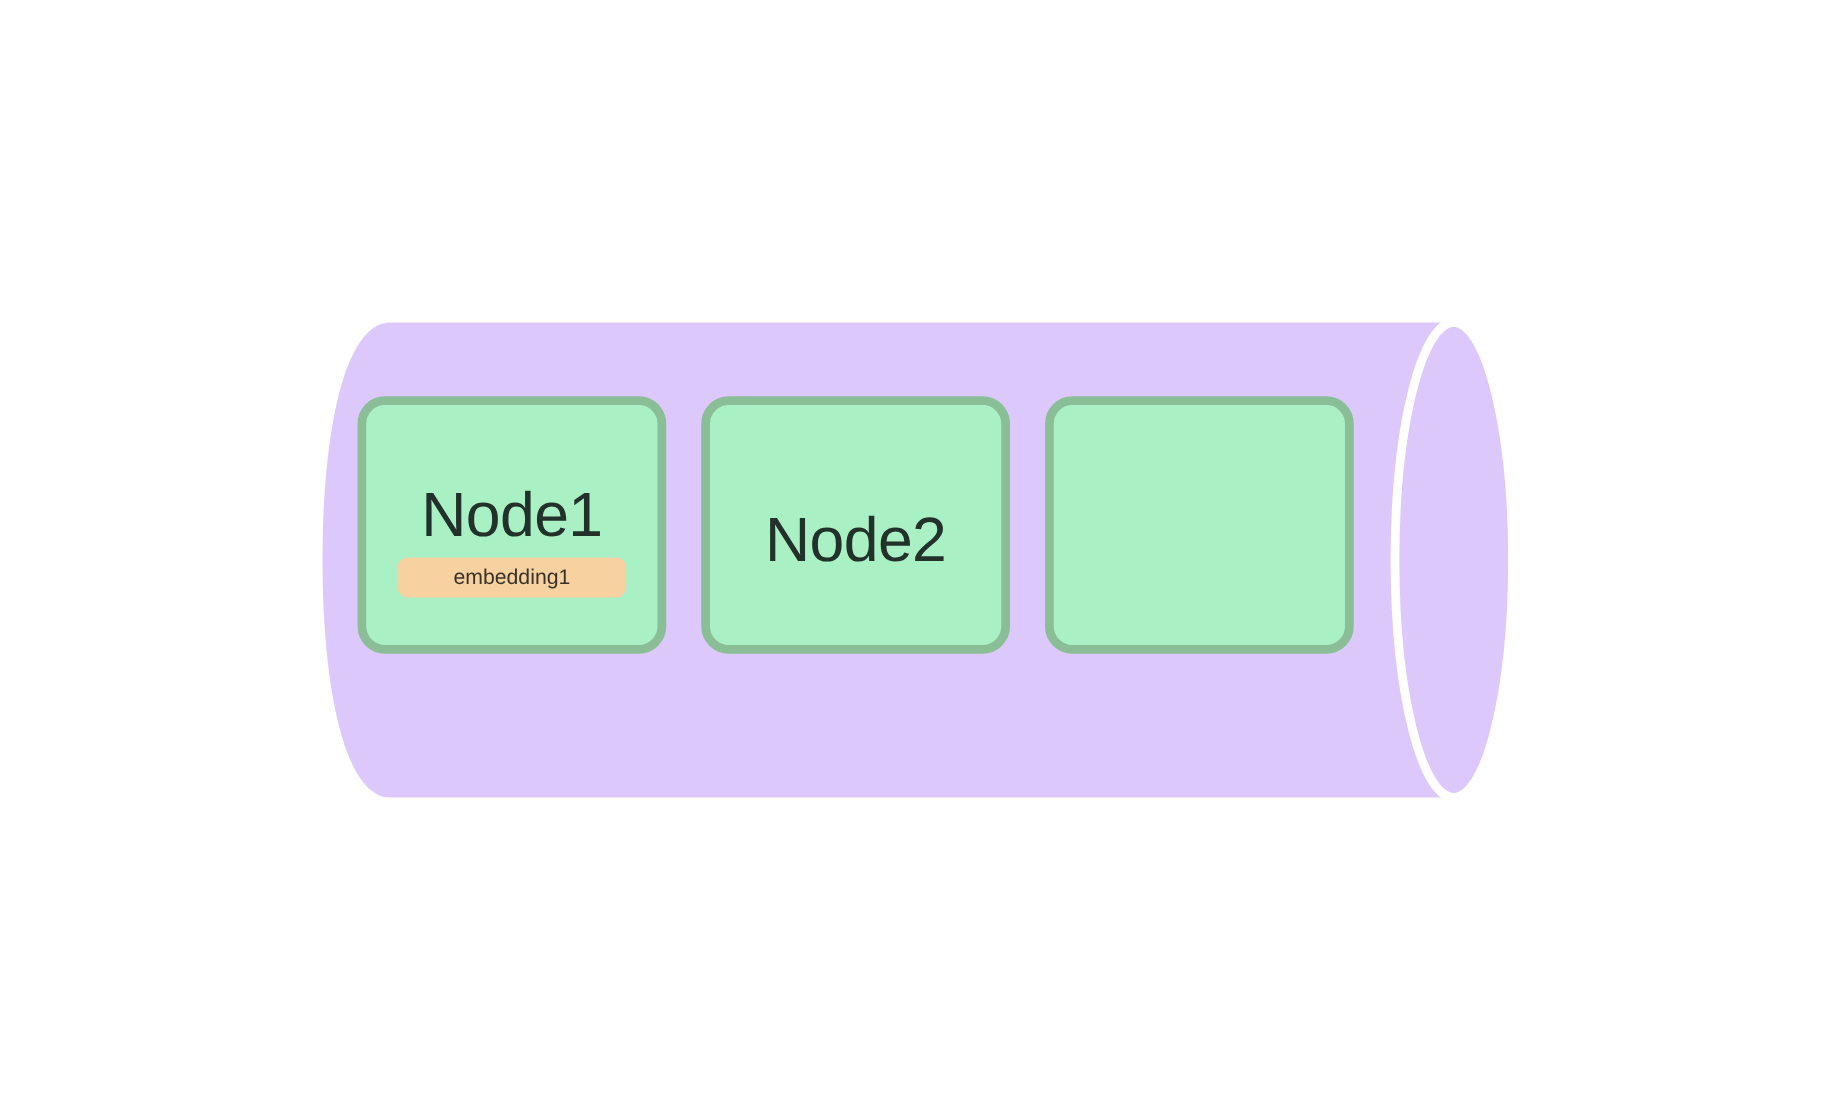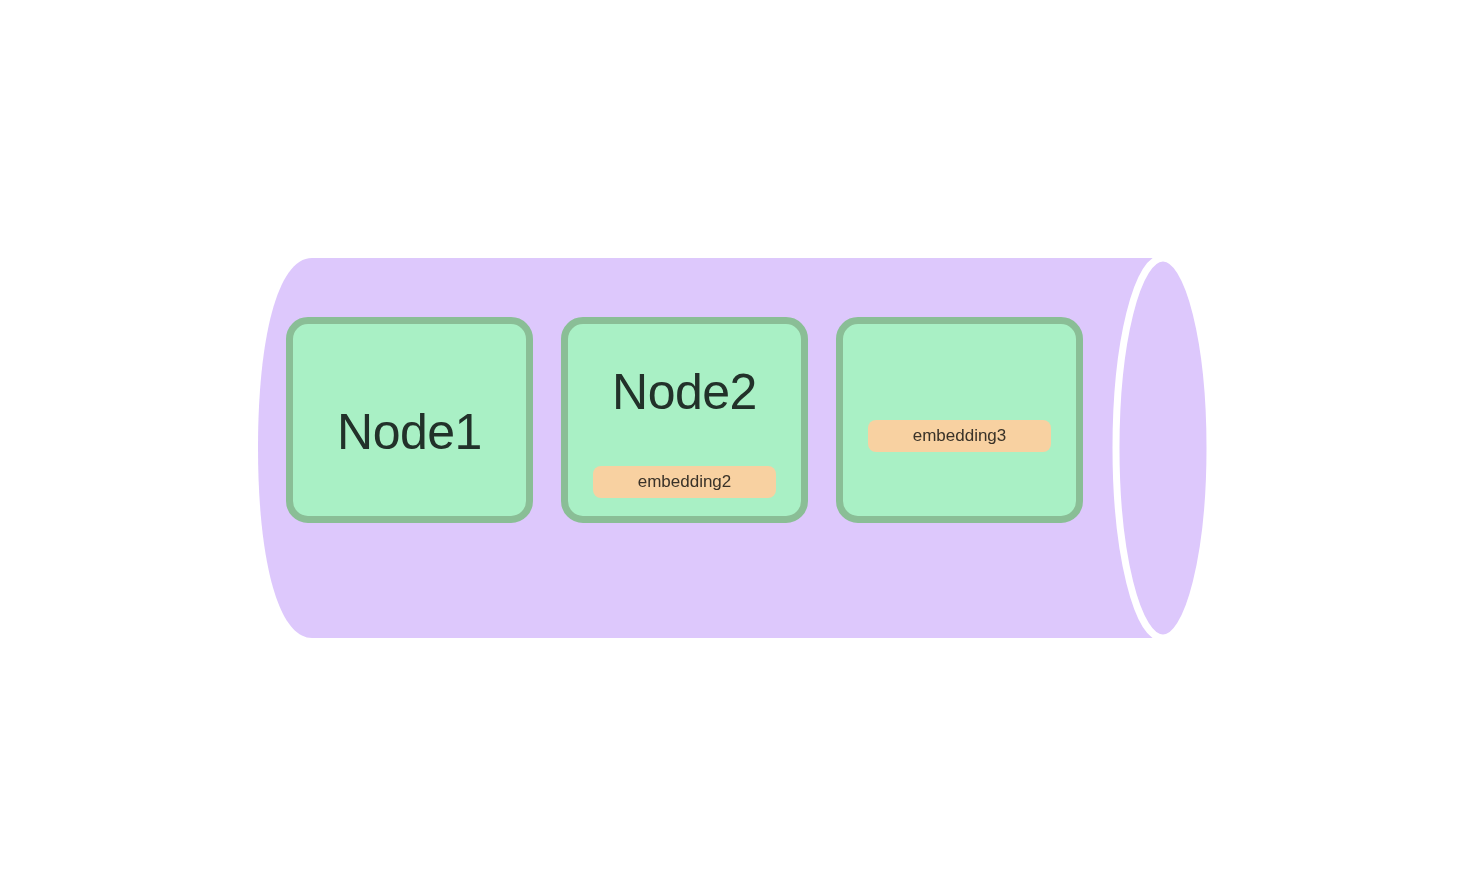--- a/index.html
+++ b/index.html
@@ -70,24 +70,23 @@
              C 258 556 277 638 312 638
              H 1163
              Z" fill="#ddc8fc"></path>
 
     <ellipse cx="1163" cy="448" rx="47" ry="190" stroke-width="7" stroke="#ffffff" fill="#ddc8fc"></ellipse>
   </svg>
 
   <div id="nodes">
   <div class="node-box" style="left: 286px;">
     <div class="node-label">Node1</div>
+    <div class="node-badge">embedding1</div>
   </div>
 
   <div class="node-box" style="left: 561px; gap: 40px;">
     <div class="node-label">Node2</div>
-    <div class="node-badge">embedding2</div>
   </div>
 
   <div class="node-box" style="left: 836px;">
-    <div class="node-badge">embedding3</div>
   </div>
 </div>
 </div>
 
 </body></html>

